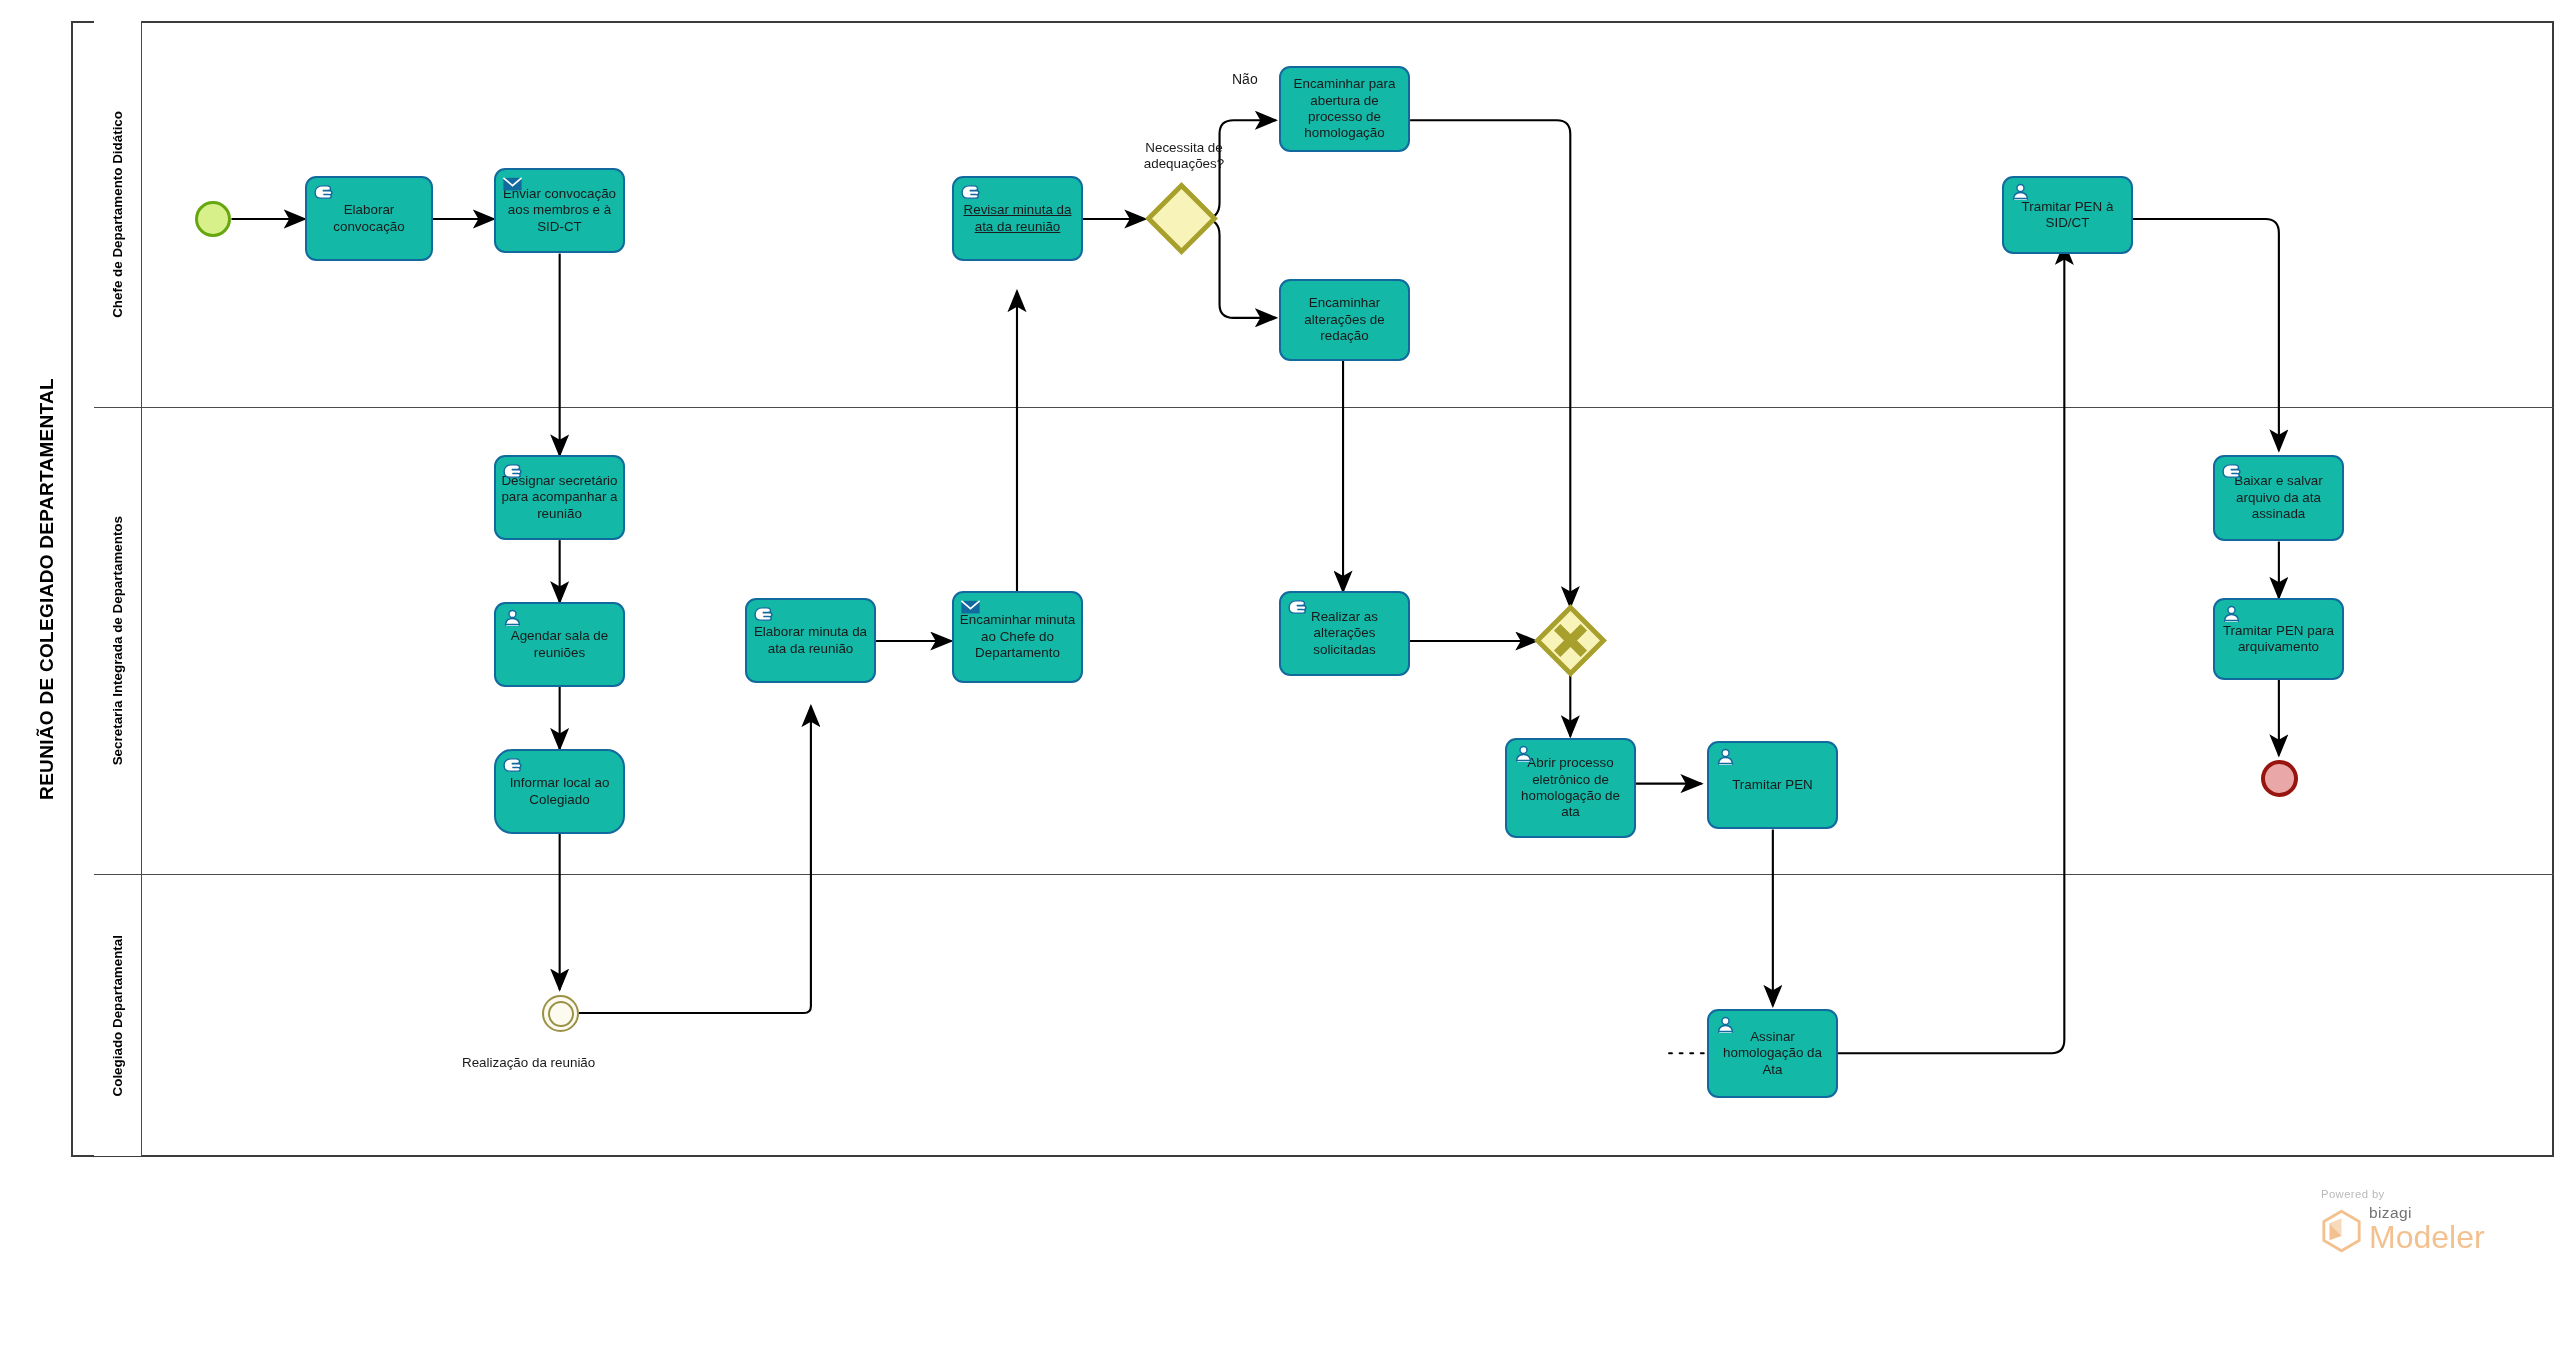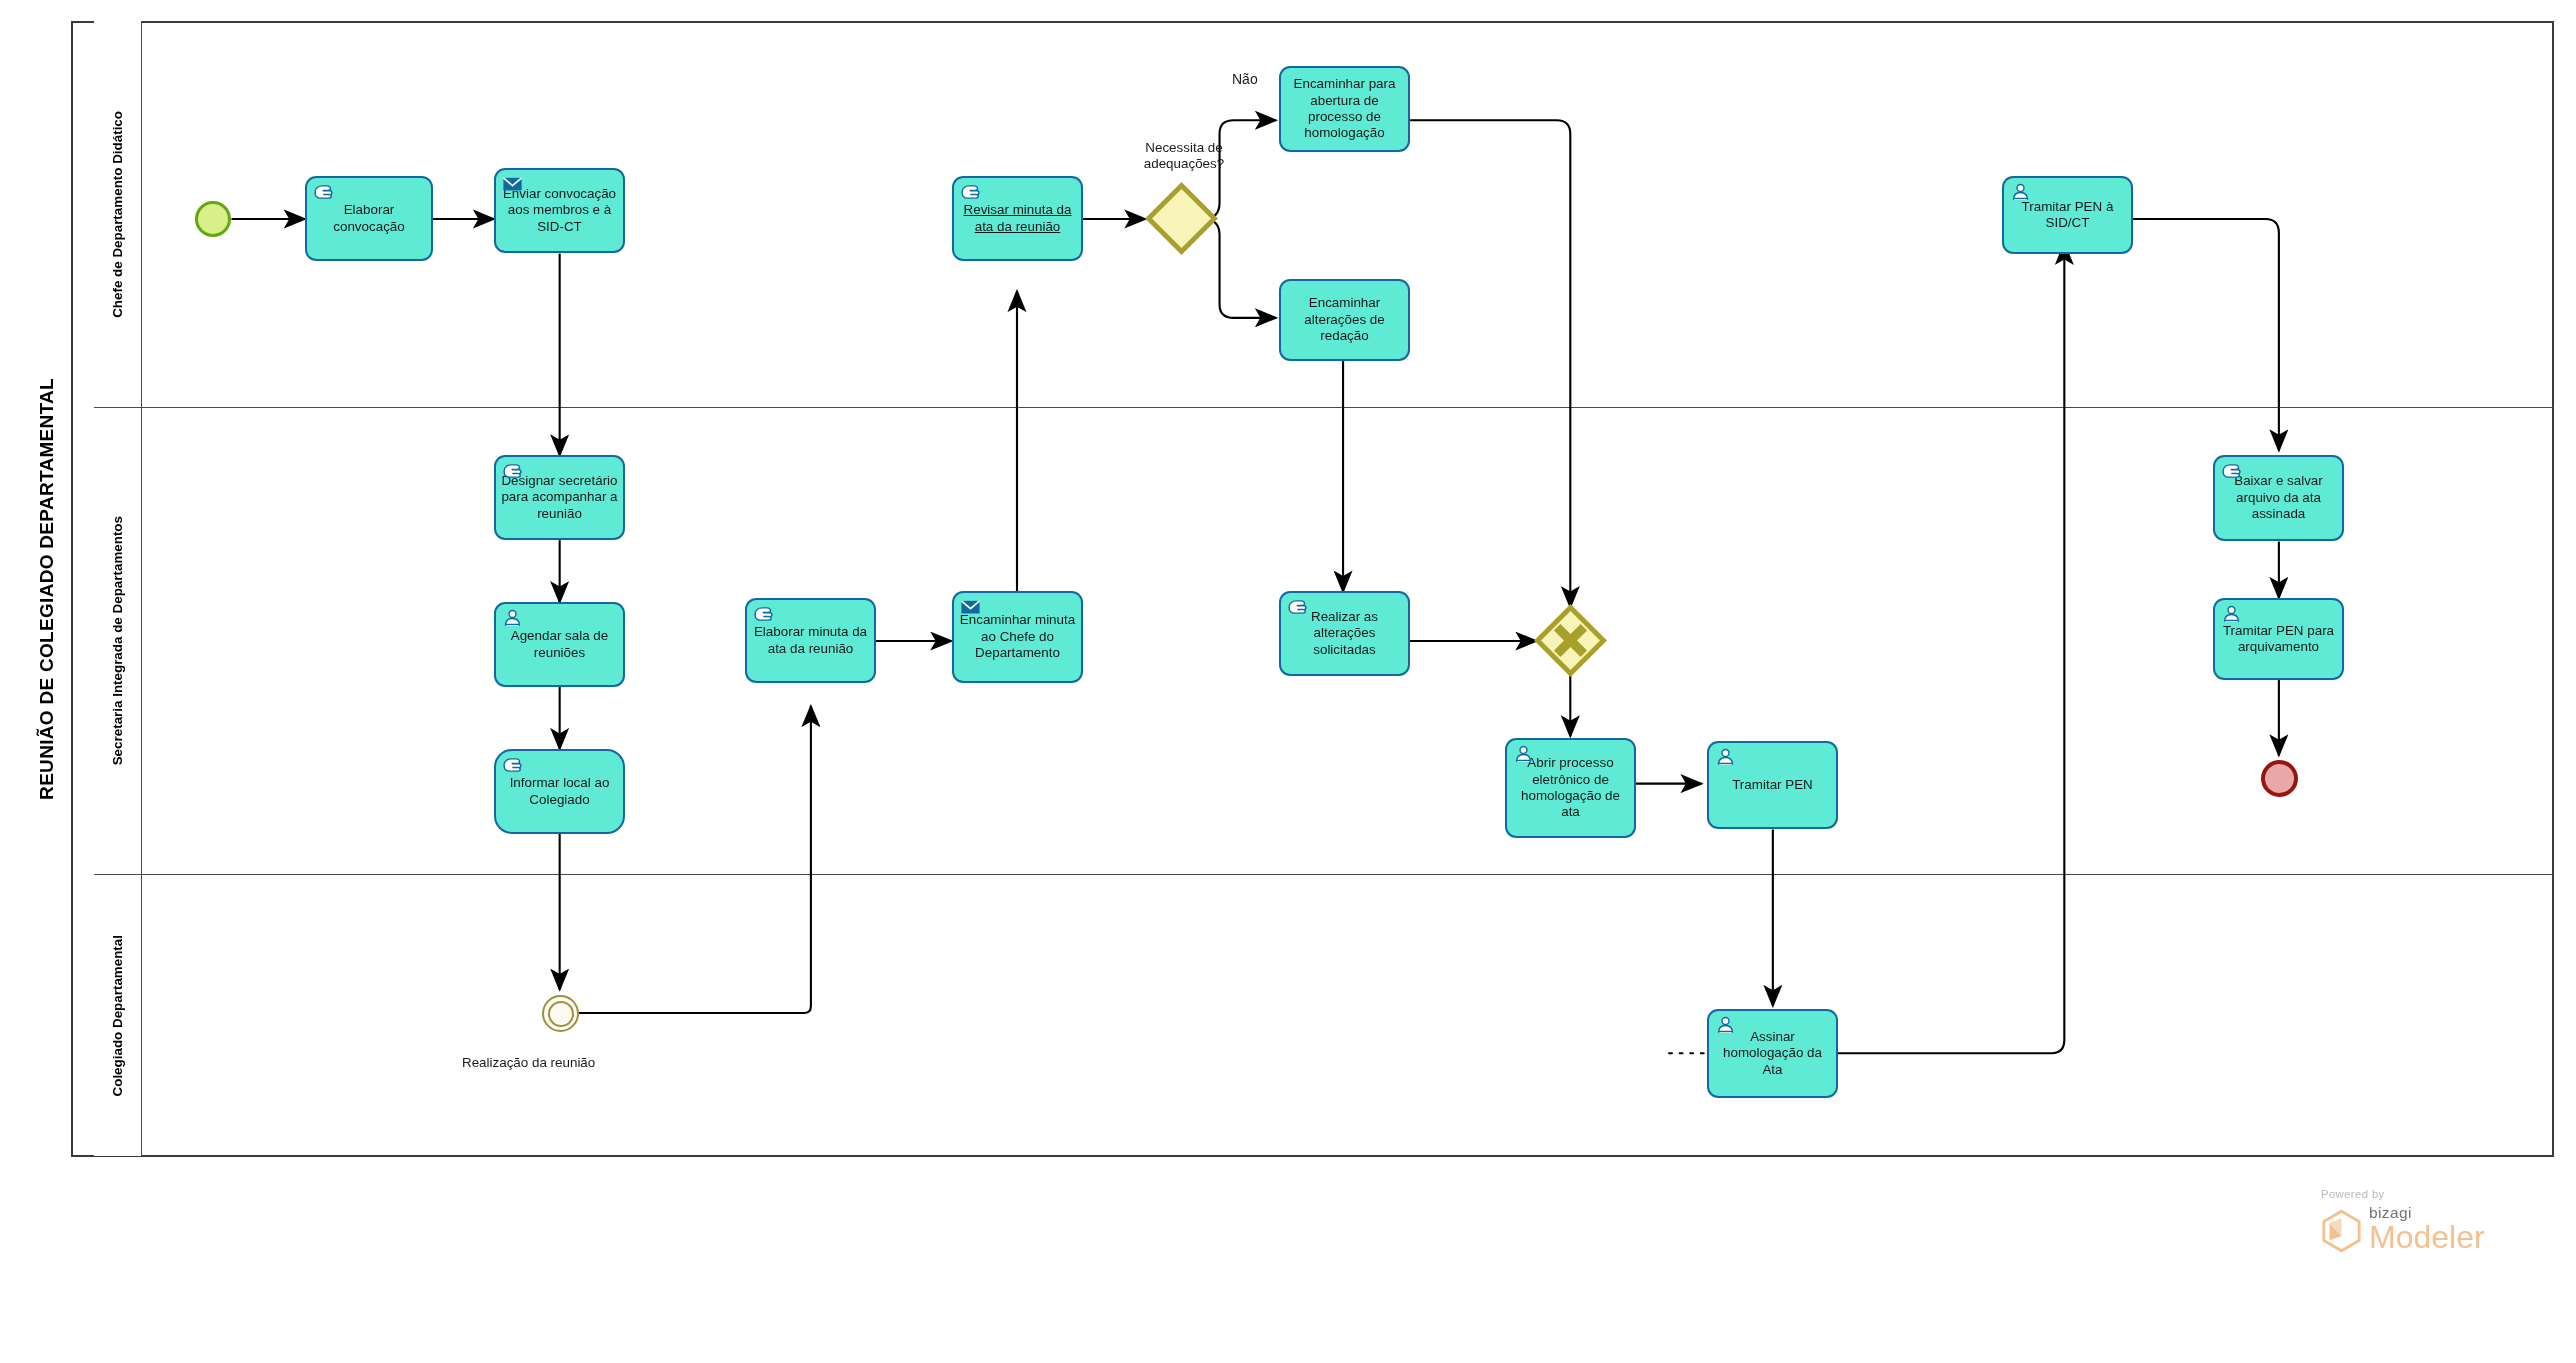--- a/index.html
+++ b/index.html
@@ -24,21 +24,21 @@
   }
   .lane-title span{
     writing-mode:vertical-rl;transform:rotate(180deg);
     font-weight:bold;font-size:13.4px;color:#000;white-space:nowrap;
   }
   .lane-sep{position:absolute;height:1.4px;background:#4a4a4a;}
 
   
   .task{
     position:absolute;box-sizing:border-box;
-    background:#5eead4;
+    background:#14b8a6;
     border:2.8px solid #11699e;
     border-radius:11.3px;
     display:flex;align-items:center;justify-content:center;
     text-align:center;
     font-size:13.4px;line-height:1.22;color:#1a1a1a;
     padding:2.8px 4.2px;
   }
   .task .tlabel{display:block;width:100%;}
   .task .ticon{position:absolute;left:6.4px;top:5px;width:21px;height:18.3px;}
 

